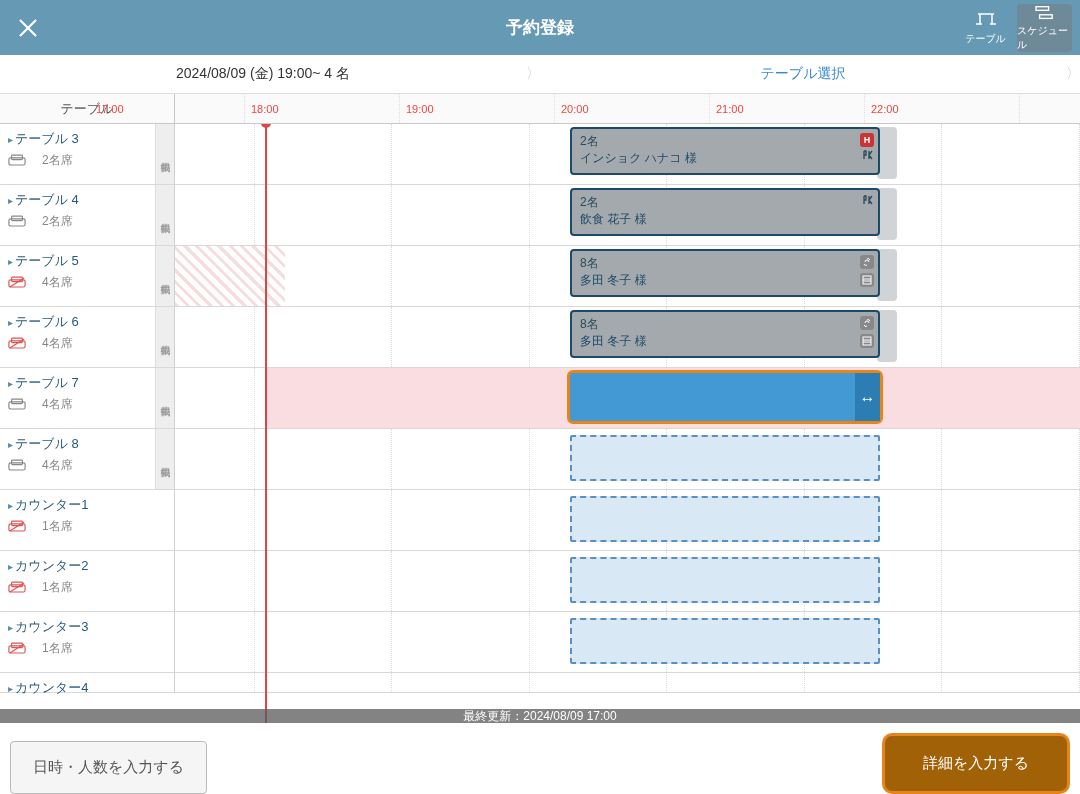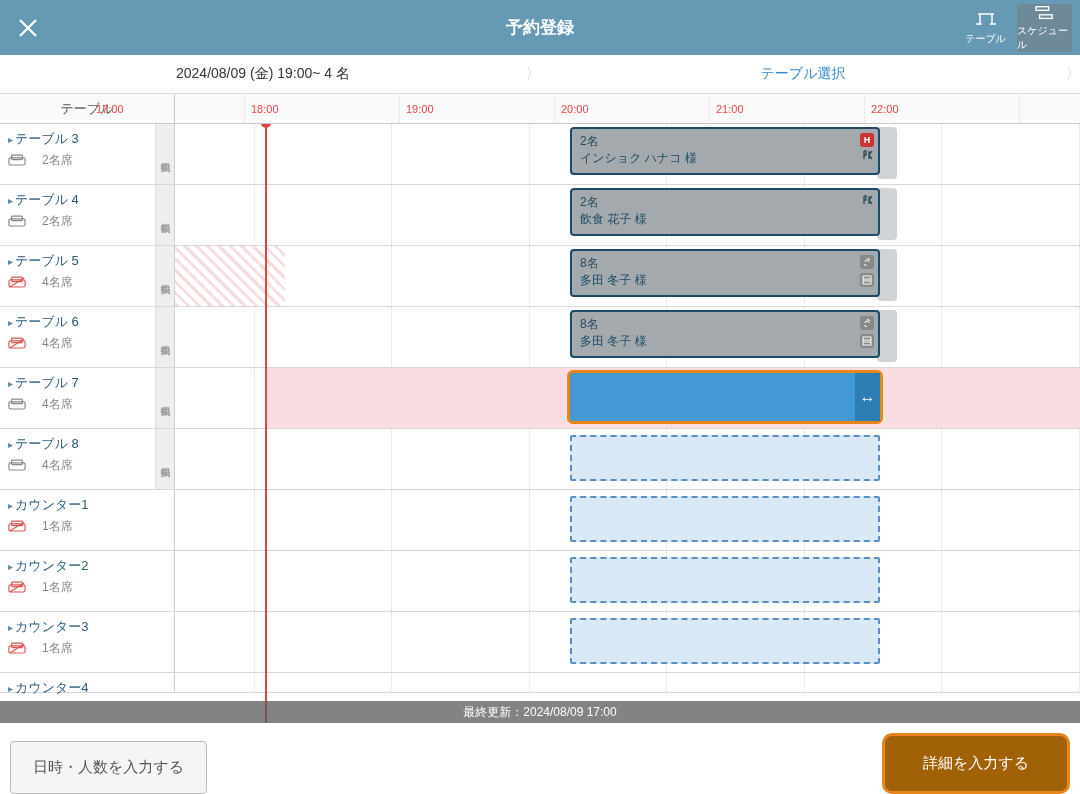--- a/index.html
+++ b/index.html
@@ -34,21 +34,21 @@
 .resv{position:absolute;top:3px;height:48px;background:#a3a9ad;border:2px solid #1d4a66;border-radius:4px;padding:4px 8px;font-size:12px;color:#2a4a5a}
 .resv .g{font-size:12px}
 .resv .n{font-size:12px;color:#1d4a66;font-weight:500}
 .resv-icons{position:absolute;right:4px;top:4px;display:flex;flex-direction:column;gap:2px;align-items:center}
 .shadow{position:absolute;top:3px;height:52px;background:#a3a9ad;border-radius:4px;opacity:0.5}
 .sel-block{position:absolute;top:2px;height:54px;background:#4299d4;border:3px solid #e8851a;border-radius:6px}
 .sel-handle{position:absolute;right:0;top:0;bottom:0;width:25px;background:#2d7db5;display:flex;align-items:center;justify-content:center;color:#fff}
 .avail{position:absolute;top:6px;height:46px;border:2px dashed #5a8fc0;background:#d8e8f4;border-radius:2px}
 .now-line{position:absolute;top:0;bottom:0;width:2px;background:#d44;z-index:5;left:265px}
 .now-dot{position:absolute;top:-6px;left:-4px;width:10px;height:10px;background:#d44;border-radius:50%}
-.footer-status{position:absolute;bottom:71px;left:0;right:0;height:22px;background:rgba(90,90,90,0.75);color:#fff;font-size:12px;display:flex;align-items:center;justify-content:center;z-index:10}
+.footer-status{position:absolute;bottom:71px;left:0;right:0;height:14px;background:rgba(90,90,90,0.75);color:#fff;font-size:12px;display:flex;align-items:center;justify-content:center;z-index:10}
 .footer{position:absolute;bottom:0;left:0;right:0;height:71px;background:#fff;display:flex;align-items:flex-end;justify-content:space-between;padding:0 10px;z-index:11}
 .btn-back{border:1px solid #bbb;background:#f5f5f5;color:#555;font-size:15px;padding:16px 22px;border-radius:4px;cursor:pointer}
 .btn-next{background:#a16207;color:#fff;font-size:15px;padding:18px 38px;border:3px solid #e8851a;border-radius:10px;cursor:pointer}
 .seat-icon{width:18px;height:13px;display:inline-block}
 </style>
 </head>
 <body>
 
 <div class="header">
   <div class="close-icon">

